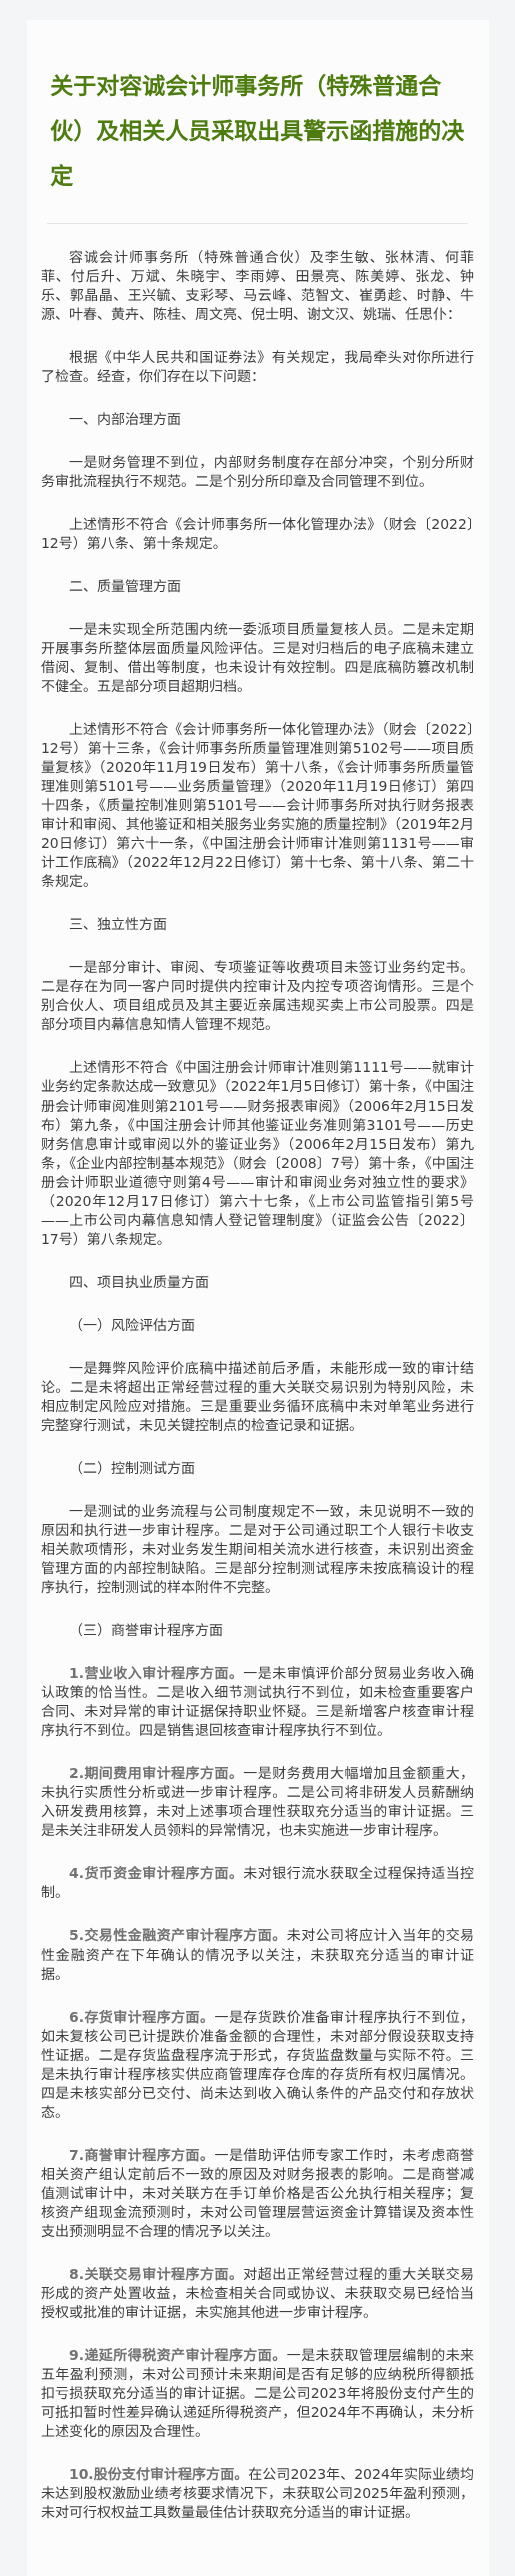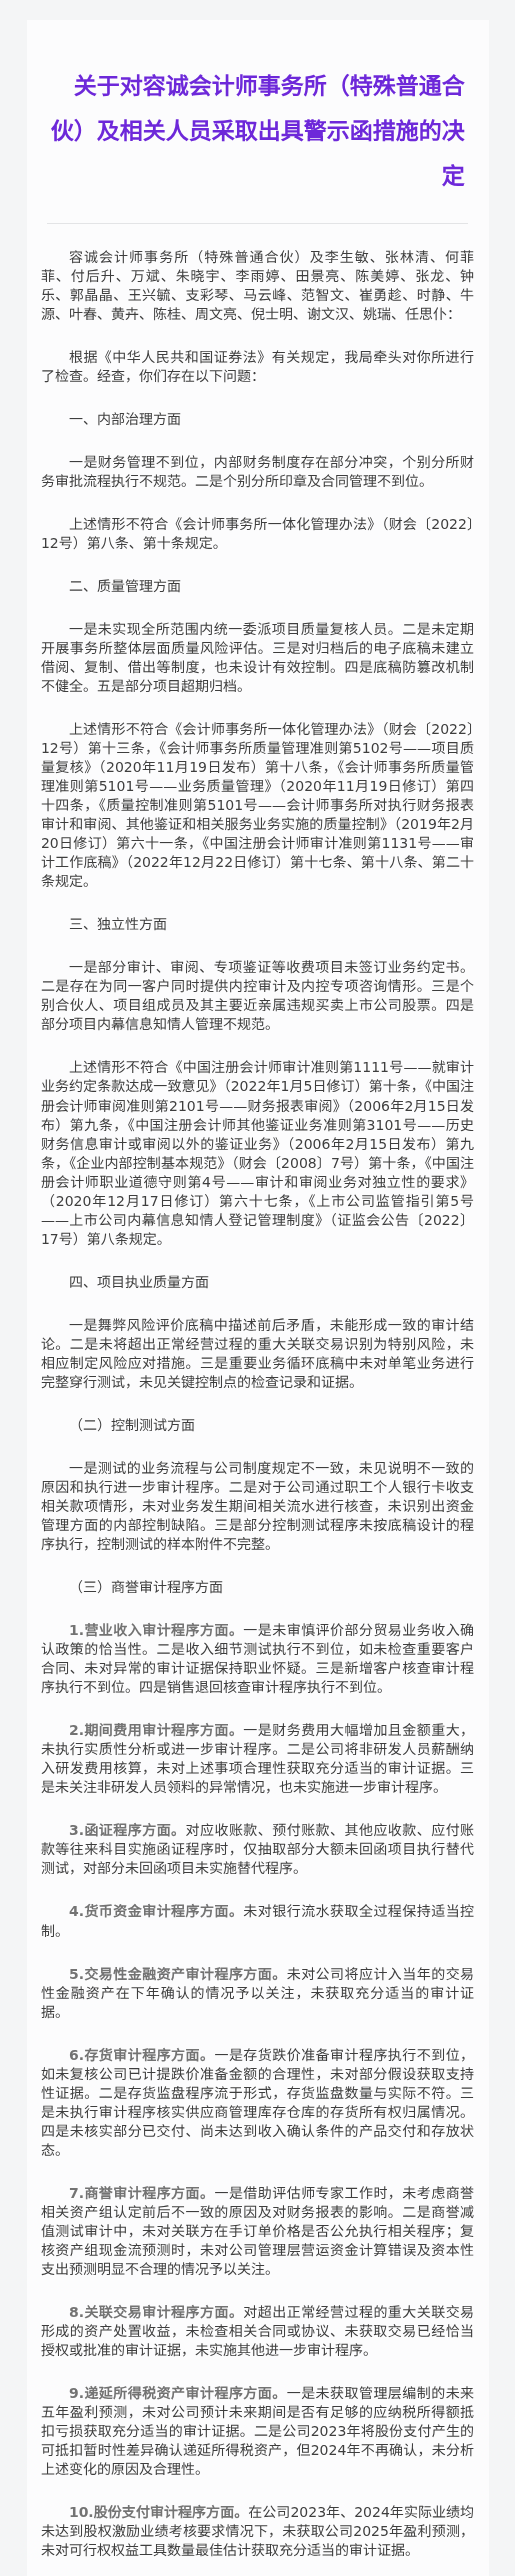--- a/index.html
+++ b/index.html
@@ -19,22 +19,22 @@
     min-height: 3946px;
     margin: 19.6px auto 21px;
     background: #fcfcfd;
     padding: 30px 14.4px 72px;
     box-sizing: border-box;
   }
   .doc-title {
     font-size: 23px;
     font-weight: 700;
     line-height: 1.95;
-    color: #6d28d9;
-    text-align: right;
+    color: #4d7c0f;
+    text-align: left;
     margin: 14.4px 9.3px 24px;
   }
   .title-divider {
     border: 0;
     border-top: 1px solid #e3e4e6;
     margin: 0 6.2px 7.2px;
   }
   .doc-body p,
   .doc-body h2 {
     font-size: 14px;
@@ -70,27 +70,27 @@
         <h2 class="heading">一、内部治理方面</h2>
         <p class="para">一是财务管理不到位，内部财务制度存在部分冲突，个别分所财务审批流程执行不规范。二是个别分所印章及合同管理不到位。</p>
         <p class="para">上述情形不符合《会计师事务所一体化管理办法》（财会〔2022〕12号）第八条、第十条规定。</p>
         <h2 class="heading">二、质量管理方面</h2>
         <p class="para">一是未实现全所范围内统一委派项目质量复核人员。二是未定期开展事务所整体层面质量风险评估。三是对归档后的电子底稿未建立借阅、复制、借出等制度，也未设计有效控制。四是底稿防篡改机制不健全。五是部分项目超期归档。</p>
         <p class="para">上述情形不符合《会计师事务所一体化管理办法》（财会〔2022〕12号）第十三条，《会计师事务所质量管理准则第5102号——项目质量复核》（2020年11月19日发布）第十八条，《会计师事务所质量管理准则第5101号——业务质量管理》（2020年11月19日修订）第四十四条，《质量控制准则第5101号——会计师事务所对执行财务报表审计和审阅、其他鉴证和相关服务业务实施的质量控制》（2019年2月20日修订）第六十一条，《中国注册会计师审计准则第1131号——审计工作底稿》（2022年12月22日修订）第十七条、第十八条、第二十条规定。</p>
         <h2 class="heading">三、独立性方面</h2>
         <p class="para">一是部分审计、审阅、专项鉴证等收费项目未签订业务约定书。二是存在为同一客户同时提供内控审计及内控专项咨询情形。三是个别合伙人、项目组成员及其主要近亲属违规买卖上市公司股票。四是部分项目内幕信息知情人管理不规范。</p>
         <p class="para">上述情形不符合《中国注册会计师审计准则第1111号——就审计业务约定条款达成一致意见》（2022年1月5日修订）第十条，《中国注册会计师审阅准则第2101号——财务报表审阅》（2006年2月15日发布）第九条，《中国注册会计师其他鉴证业务准则第3101号——历史财务信息审计或审阅以外的鉴证业务》（2006年2月15日发布）第九条，《企业内部控制基本规范》（财会〔2008〕7号）第十条，《中国注册会计师职业道德守则第4号——审计和审阅业务对独立性的要求》（2020年12月17日修订）第六十七条，《上市公司监管指引第5号——上市公司内幕信息知情人登记管理制度》（证监会公告〔2022〕17号）第八条规定。</p>
         <h2 class="heading">四、项目执业质量方面</h2>
+        <h2 class="subheading">（一）风险评估方面</h2>
         <p class="para">一是舞弊风险评价底稿中描述前后矛盾，未能形成一致的审计结论。二是未将超出正常经营过程的重大关联交易识别为特别风险，未相应制定风险应对措施。三是重要业务循环底稿中未对单笔业务进行完整穿行测试，未见关键控制点的检查记录和证据。</p>
         <h2 class="subheading">（二）控制测试方面</h2>
         <p class="para">一是测试的业务流程与公司制度规定不一致，未见说明不一致的原因和执行进一步审计程序。二是对于公司通过职工个人银行卡收支相关款项情形，未对业务发生期间相关流水进行核查，未识别出资金管理方面的内部控制缺陷。三是部分控制测试程序未按底稿设计的程序执行，控制测试的样本附件不完整。</p>
         <h2 class="subheading">（三）商誉审计程序方面</h2>
         <p class="para"><strong class="num-lead">1.营业收入审计程序方面。</strong><span>一是未审慎评价部分贸易业务收入确认政策的恰当性。二是收入细节测试执行不到位，如未检查重要客户合同、未对异常的审计证据保持职业怀疑。三是新增客户核查审计程序执行不到位。四是销售退回核查审计程序执行不到位。</span></p>
         <p class="para"><strong class="num-lead">2.期间费用审计程序方面。</strong><span>一是财务费用大幅增加且金额重大，未执行实质性分析或进一步审计程序。二是公司将非研发人员薪酬纳入研发费用核算，未对上述事项合理性获取充分适当的审计证据。三是未关注非研发人员领料的异常情况，也未实施进一步审计程序。</span></p>
-        <p class="para"><strong class="num-lead">3.函证程序方面。</strong><span>对应收账款、预付账款、其他应收款、应付账款等往来科目实施函证程序时，仅抽取部分大额未回函项目执行替代测试，对部分未回函项目未实施替代程序。</span></p>
         <p class="para"><strong class="num-lead">4.货币资金审计程序方面。</strong><span>未对银行流水获取全过程保持适当控制。</span></p>
         <p class="para"><strong class="num-lead">5.交易性金融资产审计程序方面。</strong><span>未对公司将应计入当年的交易性金融资产在下年确认的情况予以关注，未获取充分适当的审计证据。</span></p>
         <p class="para"><strong class="num-lead">6.存货审计程序方面。</strong><span>一是存货跌价准备审计程序执行不到位，如未复核公司已计提跌价准备金额的合理性，未对部分假设获取支持性证据。二是存货监盘程序流于形式，存货监盘数量与实际不符。三是未执行审计程序核实供应商管理库存仓库的存货所有权归属情况。四是未核实部分已交付、尚未达到收入确认条件的产品交付和存放状态。</span></p>
         <p class="para"><strong class="num-lead">7.商誉审计程序方面。</strong><span>一是借助评估师专家工作时，未考虑商誉相关资产组认定前后不一致的原因及对财务报表的影响。二是商誉减值测试审计中，未对关联方在手订单价格是否公允执行相关程序；复核资产组现金流预测时，未对公司管理层营运资金计算错误及资本性支出预测明显不合理的情况予以关注。</span></p>
         <p class="para"><strong class="num-lead">8.关联交易审计程序方面。</strong><span>对超出正常经营过程的重大关联交易形成的资产处置收益，未检查相关合同或协议、未获取交易已经恰当授权或批准的审计证据，未实施其他进一步审计程序。</span></p>
         <p class="para"><strong class="num-lead">9.递延所得税资产审计程序方面。</strong><span>一是未获取管理层编制的未来五年盈利预测，未对公司预计未来期间是否有足够的应纳税所得额抵扣亏损获取充分适当的审计证据。二是公司2023年将股份支付产生的可抵扣暂时性差异确认递延所得税资产，但2024年不再确认，未分析上述变化的原因及合理性。</span></p>
         <p class="para"><strong class="num-lead">10.股份支付审计程序方面。</strong><span>在公司2023年、2024年实际业绩均未达到股权激励业绩考核要求情况下，未获取公司2025年盈利预测，未对可行权权益工具数量最佳估计获取充分适当的审计证据。</span></p>
       </div>
 
   </div>

